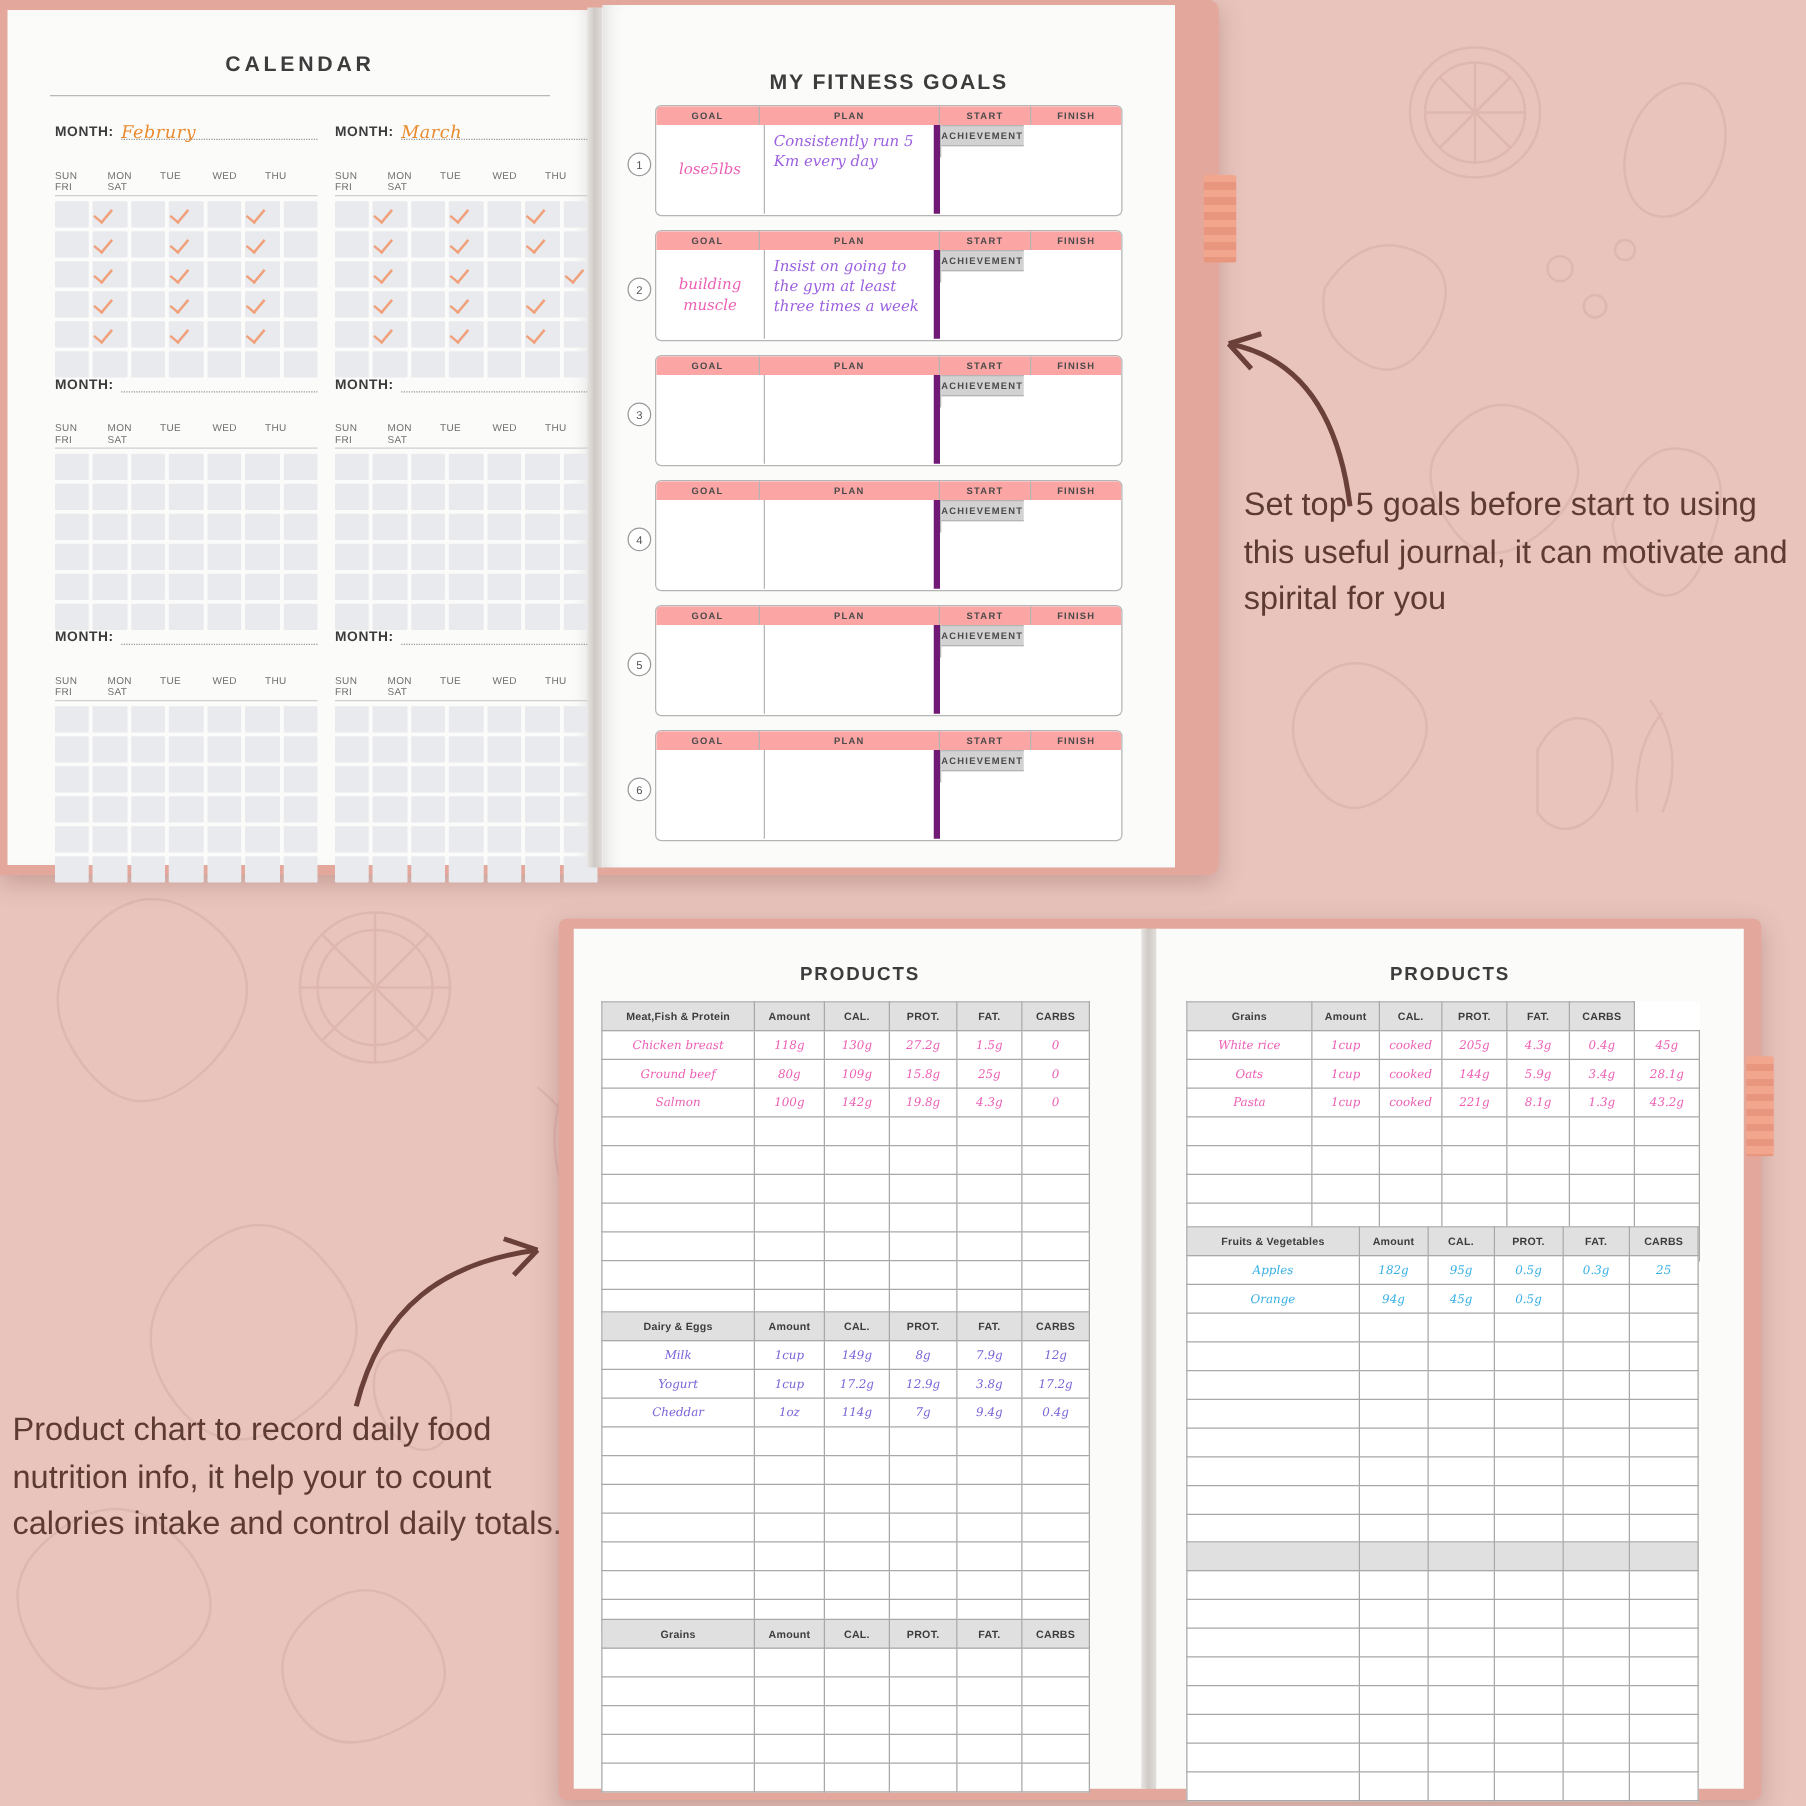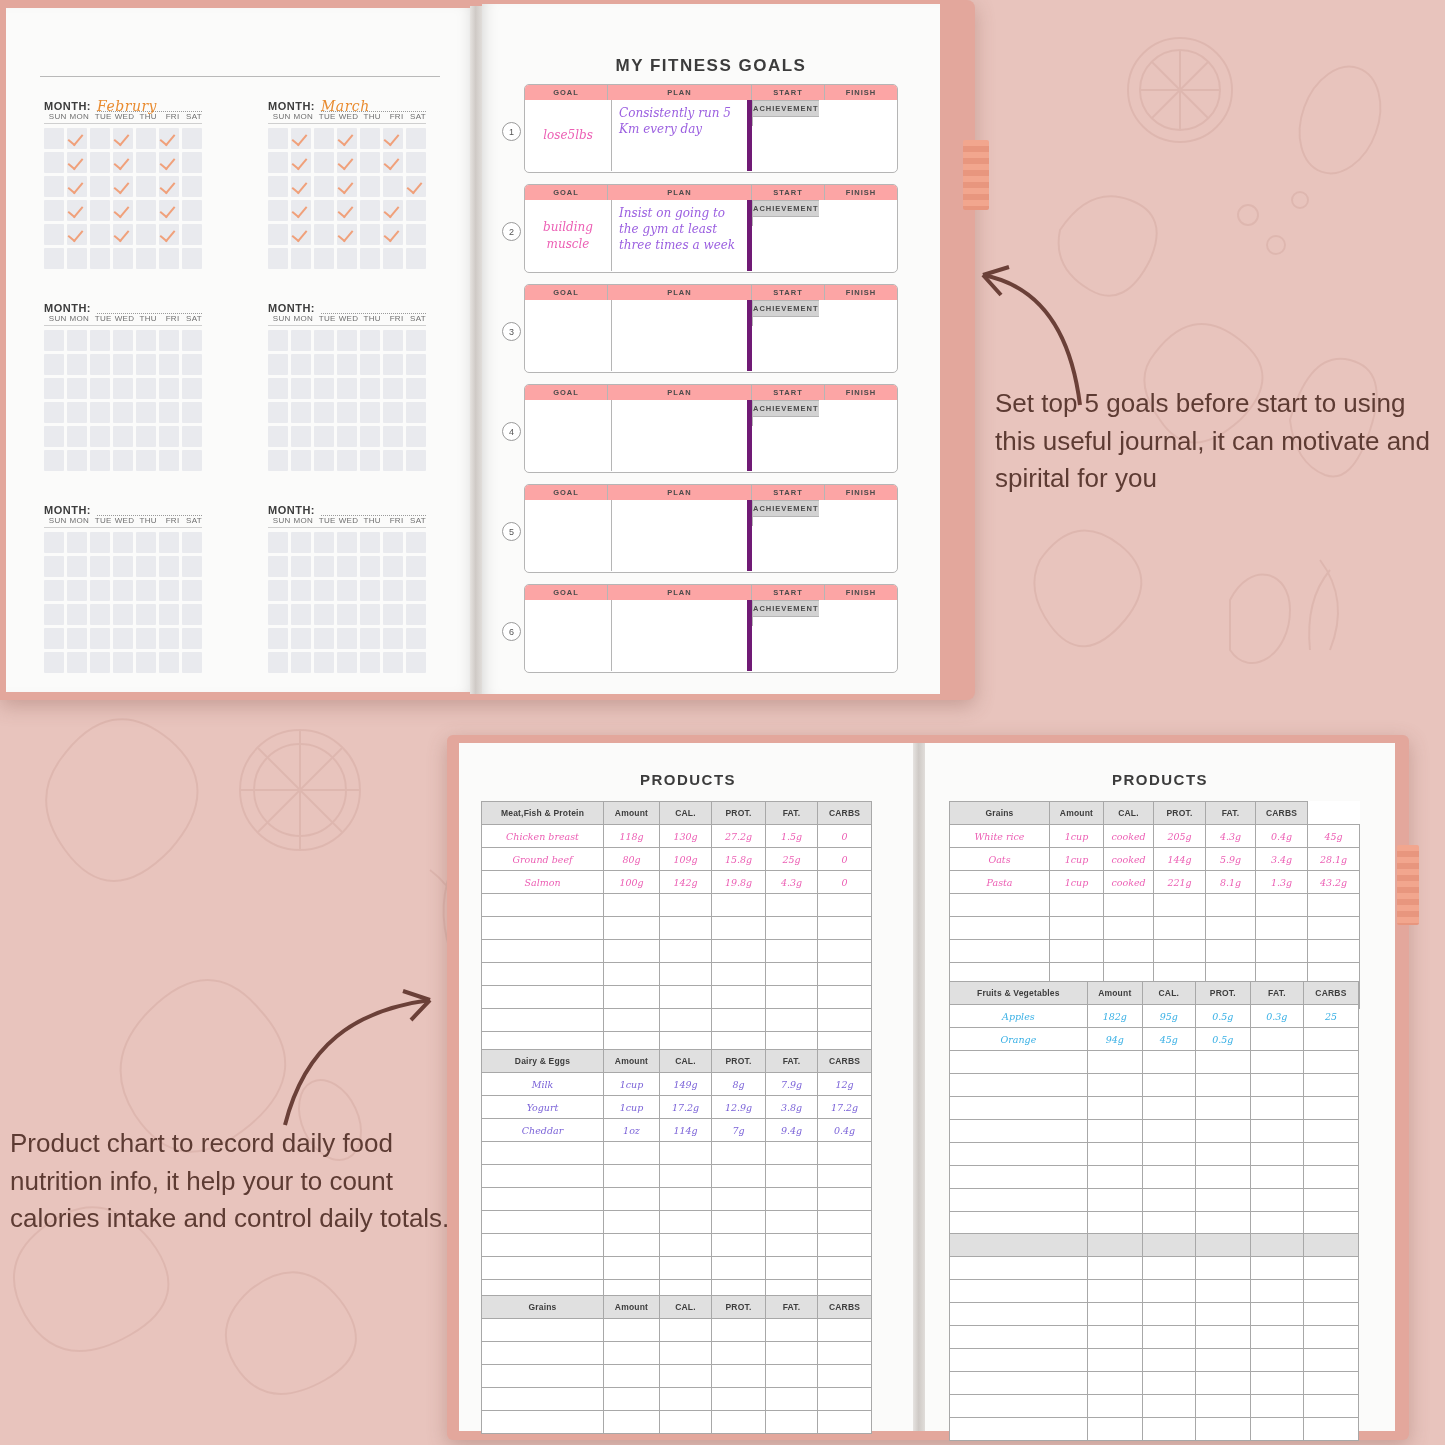--- a/index.html
+++ b/index.html
@@ -22,25 +22,25 @@
   
   #top-book{left:0;top:0;width:975px;height:700px;border-radius:0 8px 8px 0;}
   #top-left-page{left:6px;top:8px;width:468px;height:684px;box-shadow:inset -12px 0 18px -14px rgba(0,0,0,.25);}
   #top-right-page{left:482px;top:4px;width:458px;height:690px;box-shadow:inset 12px 0 18px -14px rgba(0,0,0,.22);}
   #top-spine{left:470px;top:6px;width:14px;height:688px;}
   .bookmark{position:absolute;right:-14px;top:140px;width:26px;height:70px;background:repeating-linear-gradient(180deg,#f2a68e 0 6px,#e8967e 6px 12px);border-radius:2px;}
 
   
   .cal-title{position:absolute;left:0;right:0;top:34px;text-align:center;font-size:17px;letter-spacing:3px;font-weight:bold;color:#3c3c3c;}
   .cal-rule{position:absolute;left:34px;right:34px;top:68px;border-top:1px solid #b9b9b9;}
-  .cal-block{position:absolute;width:158px;}
+  .cal-block{position:absolute;width:210px;}
   .cal-month-row{display:flex;align-items:flex-end;gap:6px;font-size:11px;font-weight:bold;color:#3c3c3c;letter-spacing:.5px;}
   .cal-month-line{flex:1;border-bottom:1px dotted #9a9a9a;height:13px;}
   .cal-month-val{font-family:"DejaVu Serif",serif;font-style:italic;font-weight:normal;color:#e98b2f;font-size:14px;transform:translateY(2px);}
-  .cal-dow{display:grid;grid-template-columns:repeat(7,1fr);margin-top:0;font-size:8px;color:#6e6e6e;text-align:right;letter-spacing:.3px;border-bottom:1px solid #cfcfcf;padding-bottom:2px;}
+  .cal-dow{display:grid;grid-template-columns:repeat(5,1fr);margin-top:24px;font-size:8px;color:#6e6e6e;text-align:left;letter-spacing:.3px;border-bottom:1px solid #cfcfcf;padding-bottom:2px;}
   .cal-grid{display:grid;grid-template-columns:repeat(7,1fr);grid-auto-rows:21px;gap:3px;margin-top:4px;}
   .cal-cell{background:#e9eaee;border-radius:1px;position:relative;}
   .cal-cell.check::after{content:"";position:absolute;left:4px;top:3px;width:7px;height:12px;border:2px solid #f0a07a;border-top:none;border-left:none;transform:rotate(40deg);}
 
   
   .goals-title{position:absolute;left:0;right:0;top:52px;text-align:center;font-size:17px;letter-spacing:1.5px;font-weight:bold;color:#3c3c3c;}
   .goal-card{position:absolute;left:42px;width:372px;height:87px;border:1px solid #b5b5b5;border-radius:5px;overflow:hidden;background:#fff;}
   .goal-head{display:flex;height:15px;background:#fca5a5;font-size:7.5px;letter-spacing:1px;color:#4a4a4a;font-weight:bold;}
   .goal-head div{display:flex;align-items:center;justify-content:center;border-right:1px solid #b5b5b5;}
   .gh-goal{width:82px;}
@@ -114,20 +114,21 @@
       <path d="M1120 960 q30 40 18 85 M1145 950 q-22 42 -8 88"></path>
       <circle cx="700" cy="70" r="0"></circle>
     </g>
   </svg>
 </div>
 
 <div class="book" id="top-book">
   <div class="bookmark"></div>
 
   <div class="page" id="top-left-page">
+    <div class="cal-title">CALENDAR</div>
     <div class="cal-rule"></div>
     <div id="cal-blocks">
         <div class="cal-block" style="left: 38px; top: 90px;">
           <div class="cal-month-row">
             <span>MONTH:</span>
             <span class="cal-month-line"><span class="cal-month-val">Februry</span></span>
           </div>
           <div class="cal-dow">
             <span>SUN</span>
             <span>MON</span>

